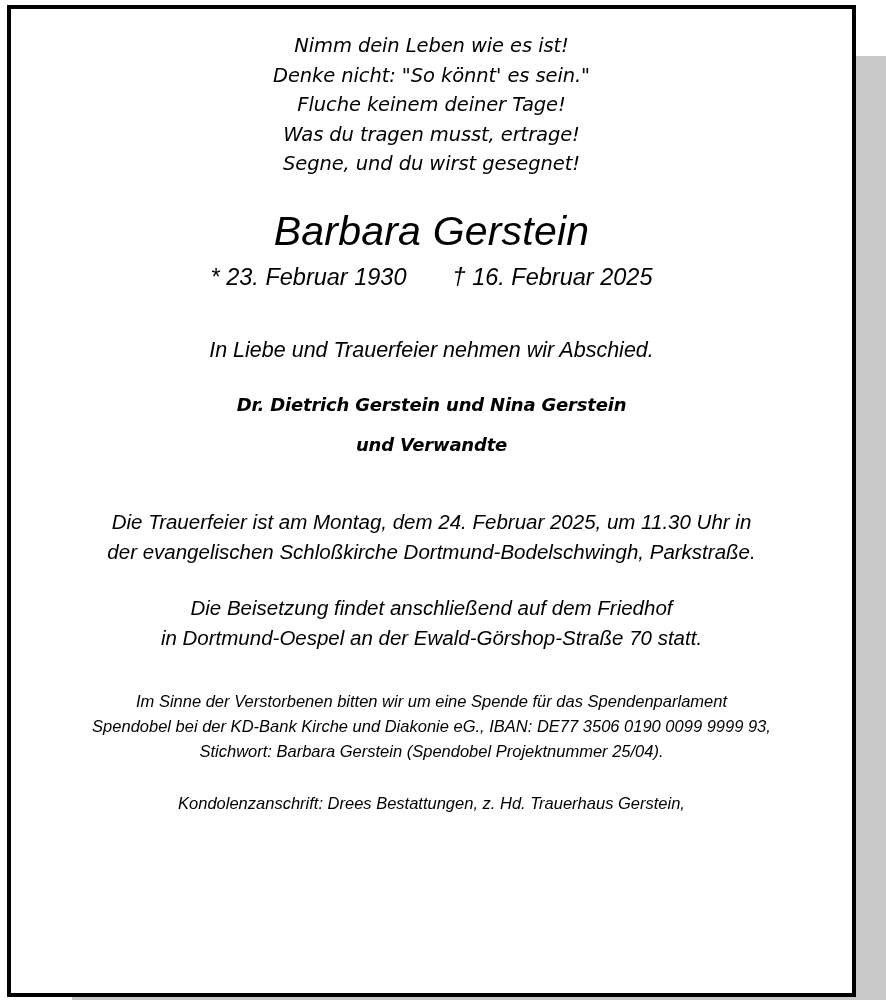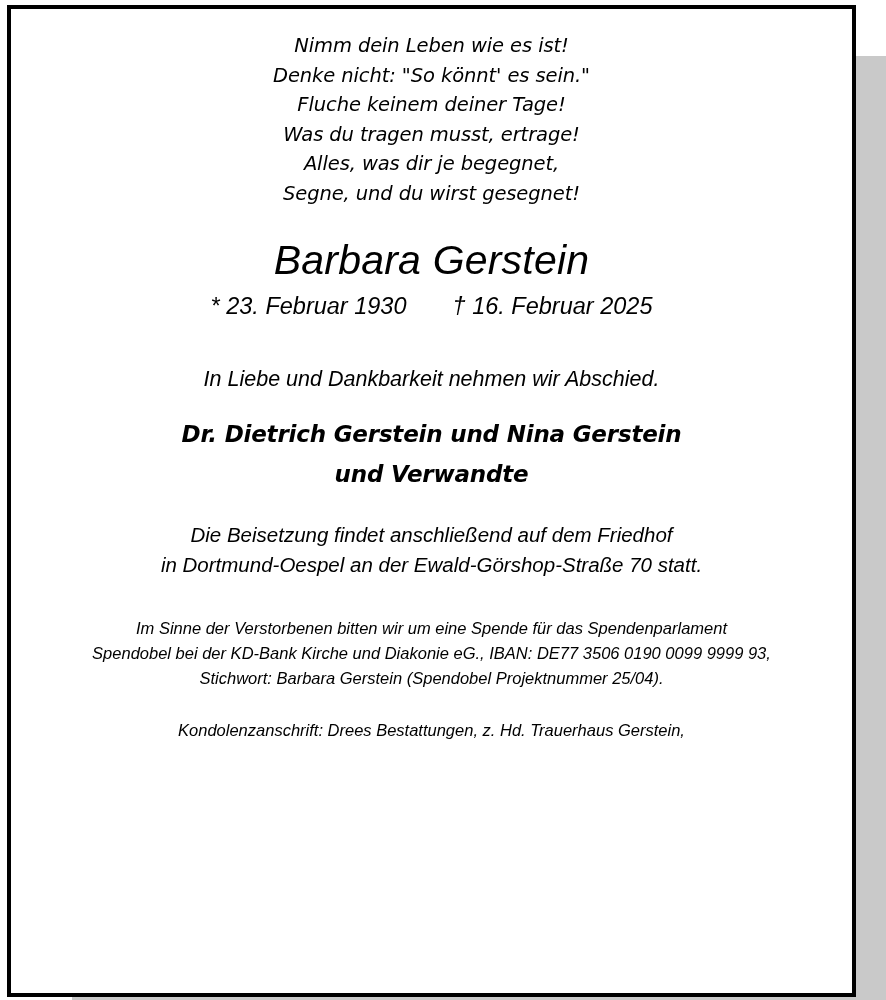--- a/index.html
+++ b/index.html
@@ -105,21 +105,21 @@
     line-height: 30px;
     margin-top: 41px;
   }
   .family-list {
     margin-top: 20px;
   }
   .family-line {
     font-family: "DejaVu Sans", sans-serif;
     font-style: italic;
     font-weight: bold;
-    font-size: 23px;
+    font-size: 18px;
     line-height: 40px;
     letter-spacing: -0.2px;
     white-space: nowrap;
   }
 
   
   .ceremony {
     font-family: "Liberation Sans", sans-serif;
     font-style: italic;
     font-size: 20.5px;
@@ -162,41 +162,44 @@
   <div id="card-shadow"></div>
 
   <div id="obituary-card">
     <div id="card-inner">
 
       <div>
         <div class="verse">Nimm dein Leben wie es ist!</div>
         <div class="verse">Denke nicht: "So könnt' es sein."</div>
         <div class="verse">Fluche keinem deiner Tage!</div>
         <div class="verse">Was du tragen musst, ertrage!</div>
-        <div class="verse">Alles, was dir je begegnet,</div>
         <div class="verse">Segne, und du wirst gesegnet!</div>
       </div>
 
       <div>
         <div class="deceased-name">Barbara Gerstein</div>
         <div class="life-dates">
           <span>*</span>
           <span>23. Februar 1930</span>
           <span class="date-gap"></span>
           <span>†</span>
           <span>16. Februar 2025</span>
         </div>
       </div>
 
-      <div class="farewell">In Liebe und Dankbarkeit nehmen wir Abschied.</div>
+      <div class="farewell">In Liebe und Trauerfeier nehmen wir Abschied.</div>
       <div class="family-list">
         <div class="family-line">Dr. Dietrich Gerstein und Nina Gerstein</div>
         <div class="family-line">und Verwandte</div>
       </div>
 
+      <div class="ceremony">
+        <div>Die Trauerfeier ist am Montag, dem 24. Februar 2025, um 11.30 Uhr in</div>
+        <div>der evangelischen Schloßkirche Dortmund-Bodelschwingh, Parkstraße.</div>
+      </div>
 
       <div class="burial">
         <div>Die Beisetzung findet anschließend auf dem Friedhof</div>
         <div>in Dortmund-Oespel an der Ewald-Görshop-Straße 70 statt.</div>
       </div>
 
       <div class="donation">
         <div>Im Sinne der Verstorbenen bitten wir um eine Spende für das Spendenparlament</div>
         <div>Spendobel bei der KD-Bank Kirche und Diakonie eG., IBAN: DE77 3506 0190 0099 9999 93,</div>
         <div>Stichwort: Barbara Gerstein (Spendobel Projektnummer 25/04).</div>

